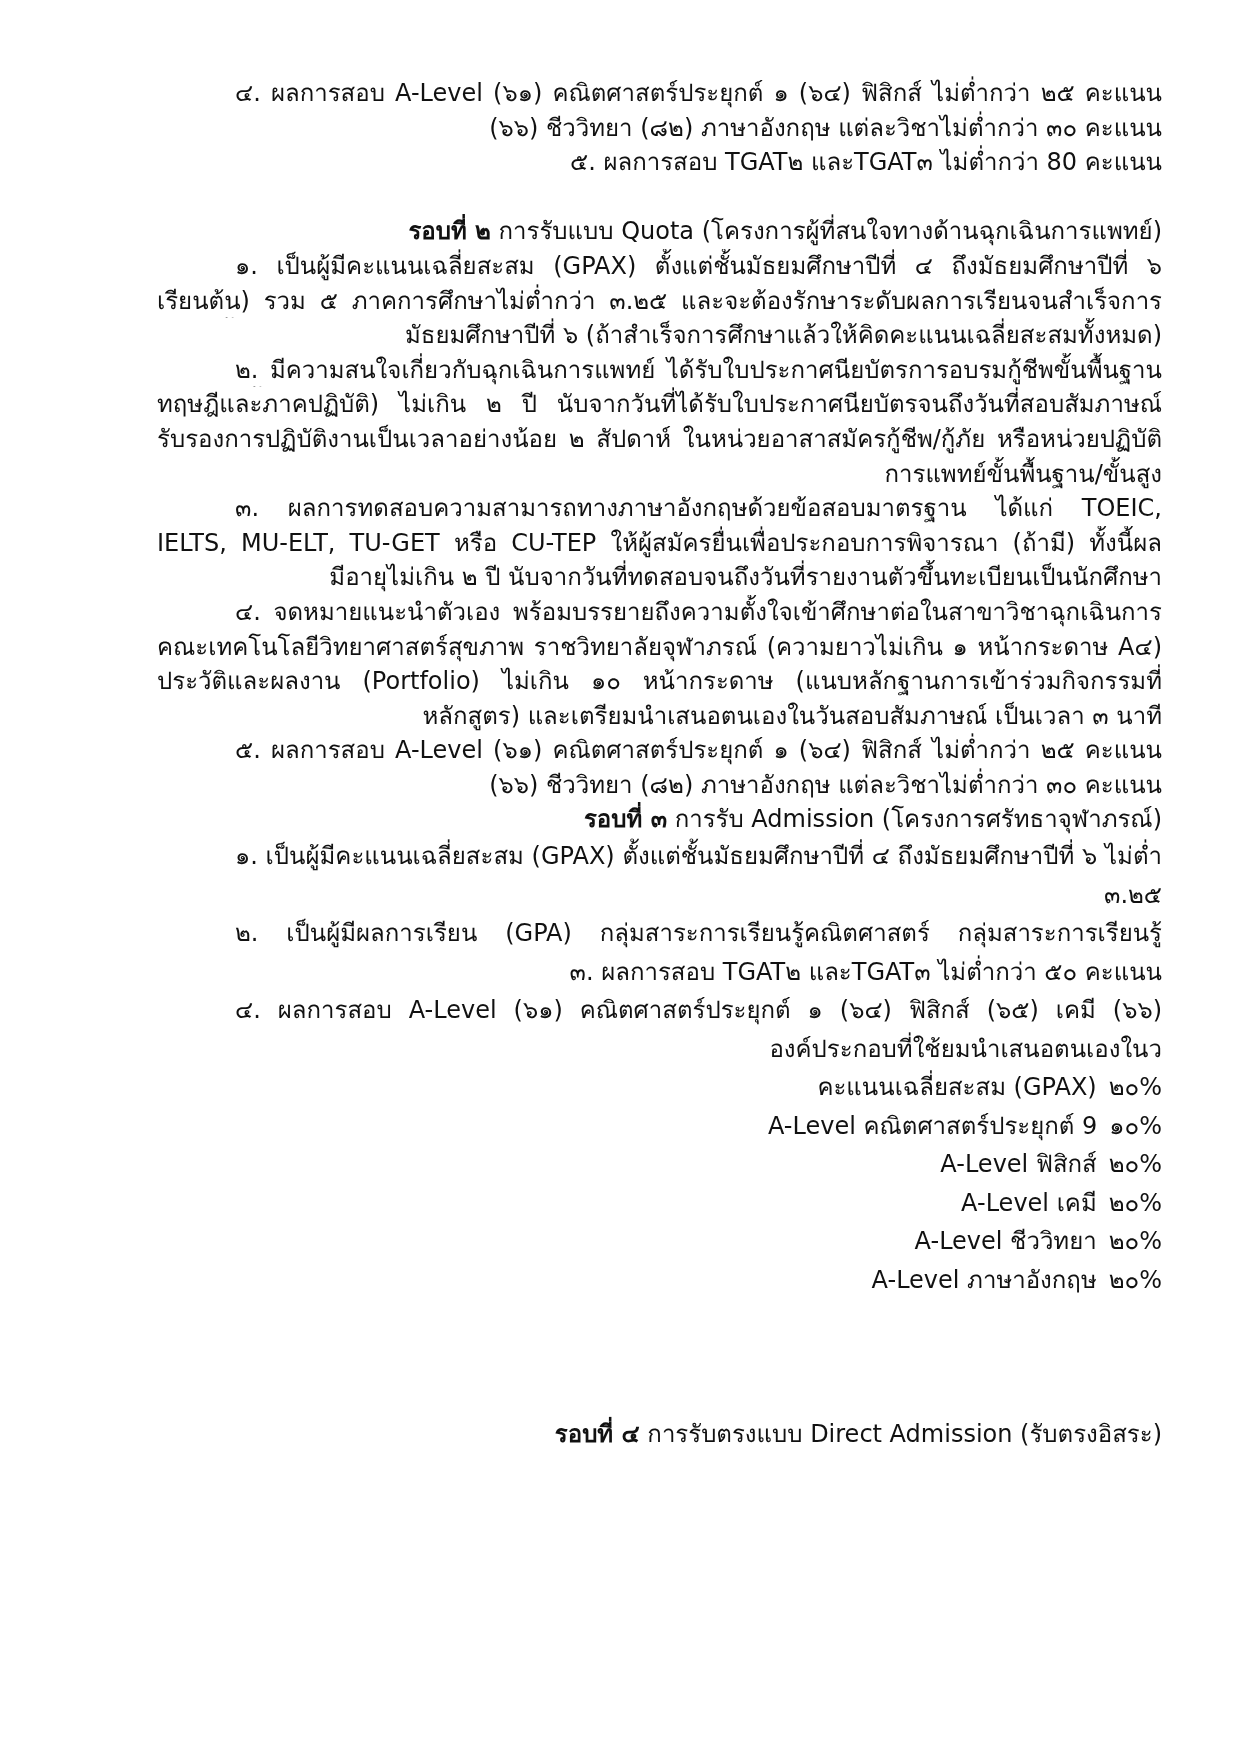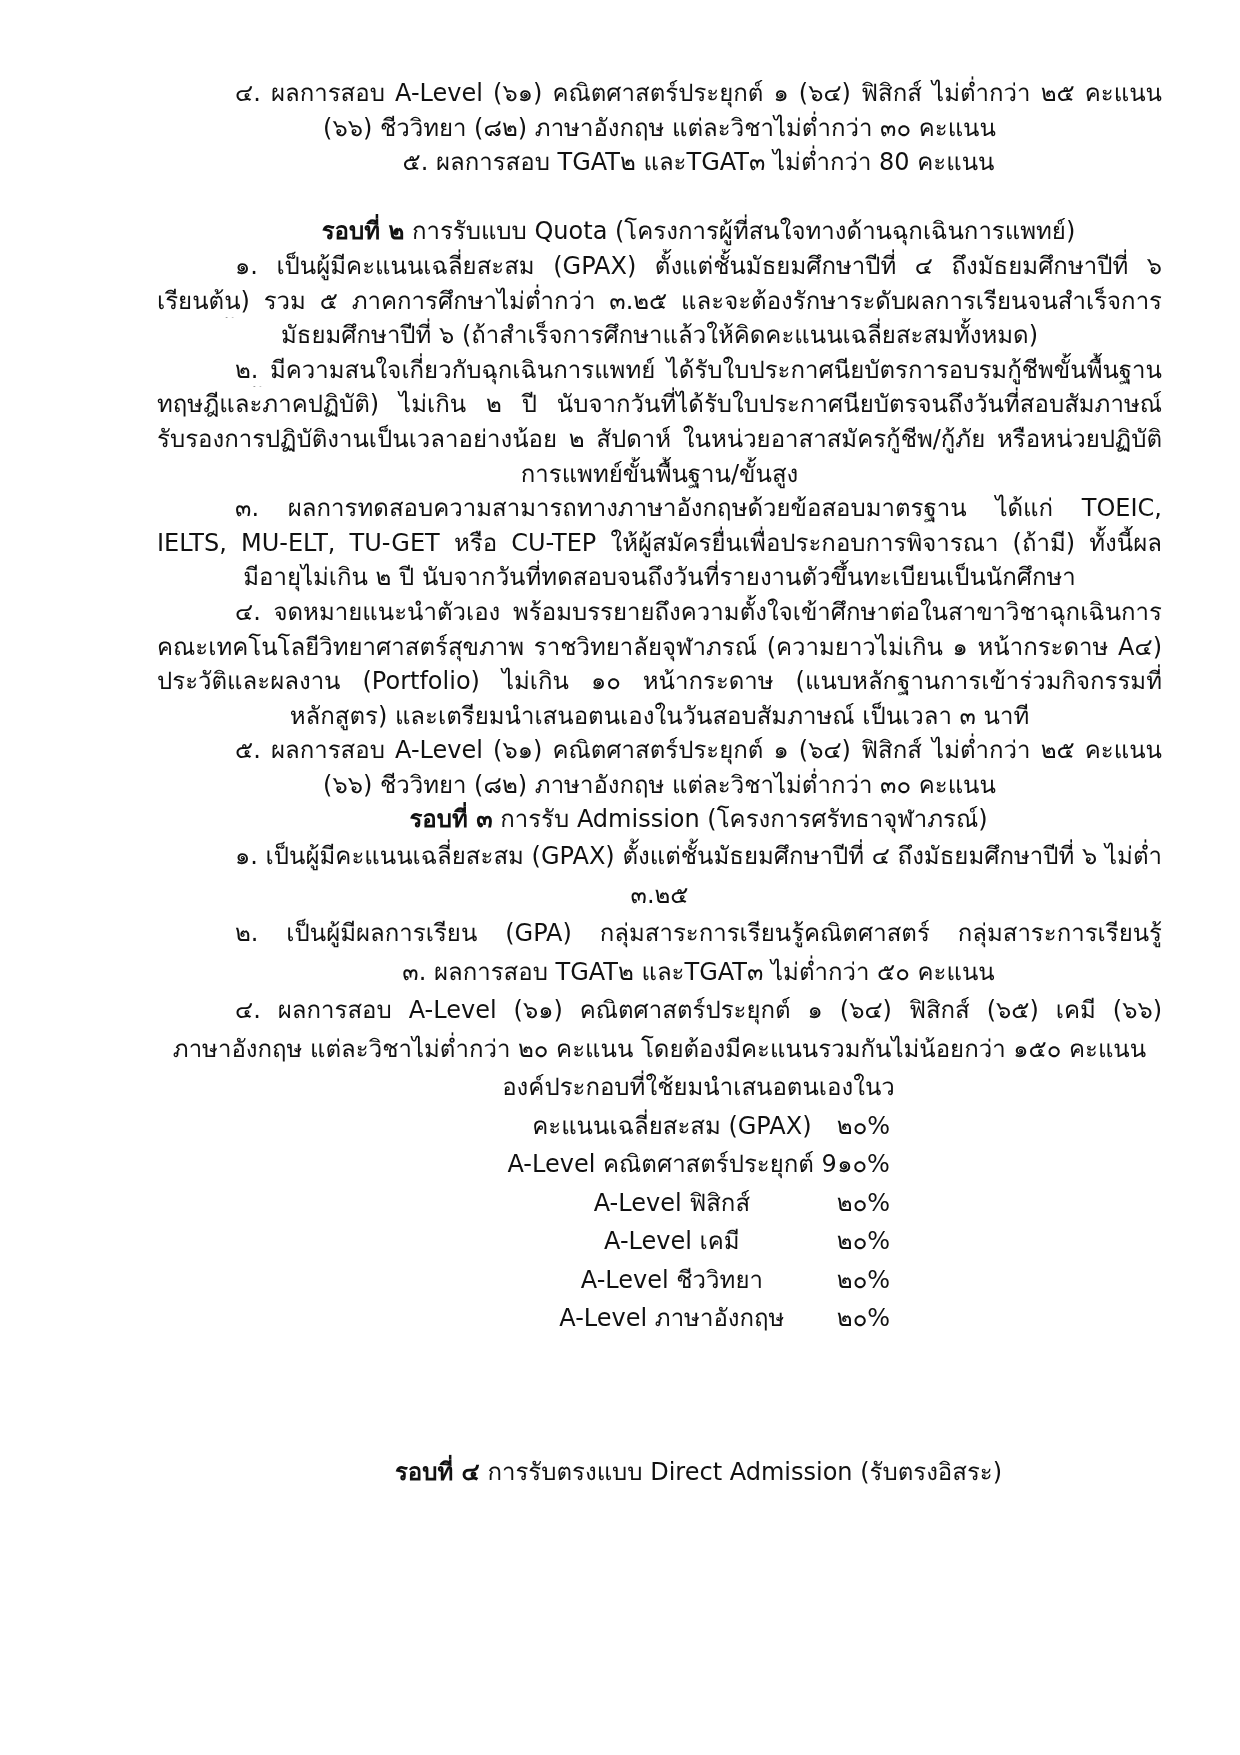--- a/index.html
+++ b/index.html
@@ -21,38 +21,38 @@
     left: 157px;
     top: 76px;
     width: 1005px;
     font-size: 24px;
   }
   .ln {
     height: 34.6px;
     line-height: 34.6px;
     overflow: hidden;
     white-space: normal;
-    text-align: center;
+    text-align: right;
   }
   .ln.lh-b {
     height: 38.5px;
     line-height: 38.5px;
   }
   .ln.indent { padding-left: 78px; }
   .ln.justify {
     text-align: justify;
     text-align-last: justify;
   }
   .ln b { font-weight: bold; }
   .score-label {
     display: inline-block;
     min-width: 330px;
     white-space: nowrap;
   }
-  .score-value { white-space: nowrap; }
+  .score-value { white-space: nowrap; margin-left: 12px; }
   .blank { height: auto; }
 </style>
 </head>
 <body>
 
 <div class="page">
   <div class="content">
       <div class="ln lh-a indent justify">๔. ผลการสอบ A-Level (๖๑) คณิตศาสตร์ประยุกต์ ๑ (๖๔) ฟิสิกส์ ไม่ต่ำกว่า ๒๕ คะแนน (๖๕) เคมี</div>
       <div class="ln lh-a">(๖๖) ชีววิทยา (๘๒) ภาษาอังกฤษ แต่ละวิชาไม่ต่ำกว่า ๓๐ คะแนน</div>
       <div class="ln lh-a indent">๕. ผลการสอบ TGAT๒ และTGAT๓ ไม่ต่ำกว่า 80 คะแนน</div>
@@ -73,21 +73,20 @@
       <div class="ln lh-a justify">ประวัติและผลงาน (Portfolio) ไม่เกิน ๑๐ หน้ากระดาษ (แนบหลักฐานการเข้าร่วมกิจกรรมที่เกี่ยวข้องกับ</div>
       <div class="ln lh-a">หลักสูตร) และเตรียมนำเสนอตนเองในวันสอบสัมภาษณ์ เป็นเวลา ๓ นาที</div>
       <div class="ln lh-a indent justify">๕. ผลการสอบ A-Level (๖๑) คณิตศาสตร์ประยุกต์ ๑ (๖๔) ฟิสิกส์ ไม่ต่ำกว่า ๒๕ คะแนน (๖๕) เคมี</div>
       <div class="ln lh-a">(๖๖) ชีววิทยา (๘๒) ภาษาอังกฤษ แต่ละวิชาไม่ต่ำกว่า ๓๐ คะแนน</div>
       <div class="ln lh-a indent"><b>รอบที่ ๓</b> การรับ Admission (โครงการศรัทธาจุฬาภรณ์)</div>
       <div class="ln lh-b indent justify">๑. เป็นผู้มีคะแนนเฉลี่ยสะสม (GPAX) ตั้งแต่ชั้นมัธยมศึกษาปีที่ ๔ ถึงมัธยมศึกษาปีที่ ๖ ไม่ต่ำกว่า</div>
       <div class="ln lh-b">๓.๒๕</div>
       <div class="ln lh-b indent justify">๒. เป็นผู้มีผลการเรียน (GPA) กลุ่มสาระการเรียนรู้คณิตศาสตร์ กลุ่มสาระการเรียนรู้วิทยาศาสตร์</div>
       <div class="ln lh-b indent">๓. ผลการสอบ TGAT๒ และTGAT๓ ไม่ต่ำกว่า ๕๐ คะแนน</div>
       <div class="ln lh-b indent justify">๔. ผลการสอบ A-Level (๖๑) คณิตศาสตร์ประยุกต์ ๑ (๖๔) ฟิสิกส์ (๖๕) เคมี (๖๖) ชีววิทยา (๘๒)</div>
-      <div class="ln lh-b">ภาษาอังกฤษ แต่ละวิชาไม่ต่ำกว่า ๒๐ คะแนน โดยต้องมีคะแนนรวมกันไม่น้อยกว่า ๑๕๐ คะแนน</div>
       <div class="ln lh-b indent">องค์ประกอบที่ใช้ยมนำเสนอตนเองในว</div>
       <div class="ln lh-b indent"><span class="score-label">คะแนนเฉลี่ยสะสม (GPAX)</span><span class="score-value">๒๐%</span></div>
       <div class="ln lh-b indent"><span class="score-label">A-Level คณิตศาสตร์ประยุกต์ 9 </span><span class="score-value">๑๐%</span></div>
       <div class="ln lh-b indent"><span class="score-label">A-Level ฟิสิกส์</span><span class="score-value">๒๐%</span></div>
       <div class="ln lh-b indent"><span class="score-label">A-Level เคมี</span><span class="score-value">๒๐%</span></div>
       <div class="ln lh-b indent"><span class="score-label">A-Level ชีววิทยา</span><span class="score-value">๒๐%</span></div>
       <div class="ln lh-b indent"><span class="score-label">A-Level ภาษาอังกฤษ</span><span class="score-value">๒๐%</span></div>
       <div class="ln lh-b blank" style="height: 115.5px;"></div>
       <div class="ln lh-b indent"><b>รอบที่ ๔</b> การรับตรงแบบ Direct Admission (รับตรงอิสระ)</div>
     </div>

